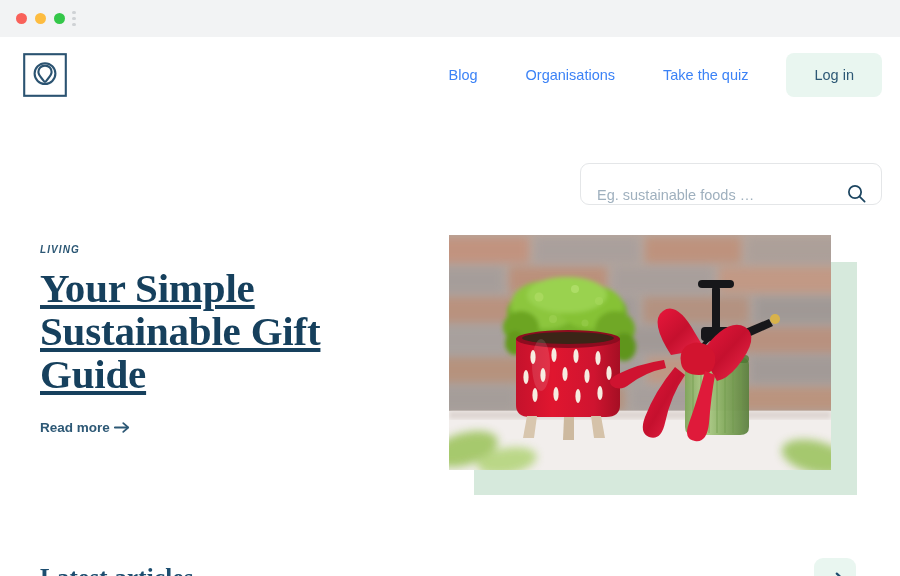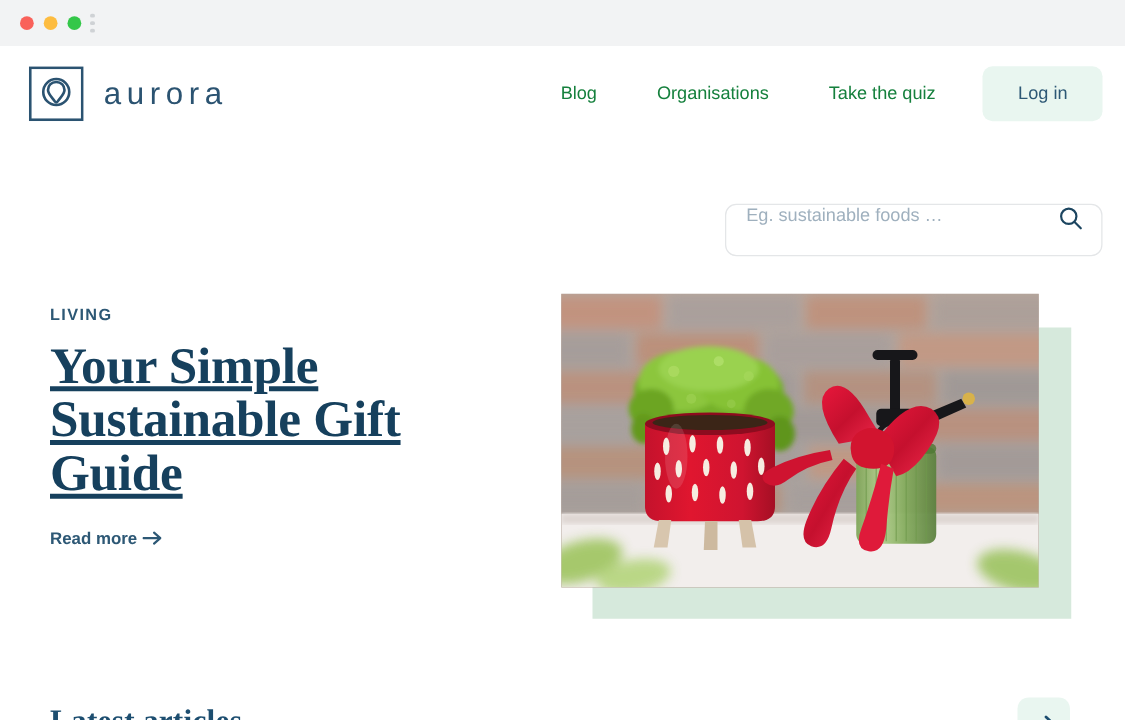--- a/index.html
+++ b/index.html
@@ -127,21 +127,21 @@
   .nav {
     position: absolute;
     right: 18px;
     top: 16px;
     display: flex;
     align-items: center;
     gap: 0;
   }
   .nav-link {
     font-size: 14.5px;
-    color: #15803d;
+    color: #3b82f6;
     padding: 0 24px;
     line-height: 44px;
     white-space: nowrap;
     text-decoration: none;
   }
   .btn {
     font-size: 14.5px;
     color: #2d5875;
     border-radius: 8px;
     height: 44px;
@@ -159,21 +159,21 @@
   .search-wrap {
     position: absolute;
     left: 580px;
     top: 126px;
     width: 302px;
     height: 42px;
     border: 1px solid #e4e6e8;
     border-radius: 9px;
     background: #ffffff;
     display: flex;
-    align-items: flex-start;
+    align-items: flex-end;
     box-sizing: border-box;
     padding: 0 14px 0 14px;
   }
   .search-input {
     flex: 1 1 auto;
     border: none;
     outline: none;
     font-family: inherit;
     font-size: 14.5px;
     color: #2d5875;
@@ -184,25 +184,26 @@
   .search-icon { flex: 0 0 auto; width: 21px; height: 21px; display:block; }
 
   
   .hero-text {
     position: absolute;
     left: 40px;
     top: 207px;
     width: 372px;
   }
   .kicker {
-    font-size: 13px;
+    font-size: 10px;
     font-weight: bold;
     letter-spacing: 1.1px;
     color: #2d5875;
     margin: 0 0 12px 0;
+    font-style: italic;
   }
   .hero-title {
     font-family: "Liberation Serif", serif;
     font-size: 41px;
     line-height: 43px;
     font-weight: bold;
     color: #16405d;
     margin: 0 0 22px 0;
     letter-spacing: -0.2px;
     text-decoration: underline;
@@ -294,21 +295,20 @@
 
   <div class="site-header">
     <div class="brand">
       <span>
         <svg class="logo-mark" viewBox="0 0 44 44" xmlns="http://www.w3.org/2000/svg">
           <rect x="1.2" y="1.2" width="41.6" height="41.6" fill="none" stroke="#2b5371" stroke-width="2.1"></rect>
           <circle cx="22" cy="20.6" r="10.4" fill="none" stroke="#2b5371" stroke-width="2.1"></circle>
           <path d="M22 12.6 c-4.1 0 -6.6 3.1 -6.6 6.4 c0 3.4 3.6 6.2 5.6 9.3 c0.5 0.8 1.5 0.8 2 0 c2 -3.1 5.6 -5.9 5.6 -9.3 c0 -3.3 -2.5 -6.4 -6.6 -6.4 z" fill="none" stroke="#2b5371" stroke-width="2.1" stroke-linejoin="round"></path>
         </svg>
       </span>
-      <span class="brand-name">aurora</span>
     </div>
 
     <div class="nav">
       <a class="nav-link" href="#">Blog</a>
       <a class="nav-link" href="#">Organisations</a>
       <a class="nav-link" href="#">Take the quiz</a>
       <button class="btn btn-login">Log in</button>
     </div>
   </div>
 

